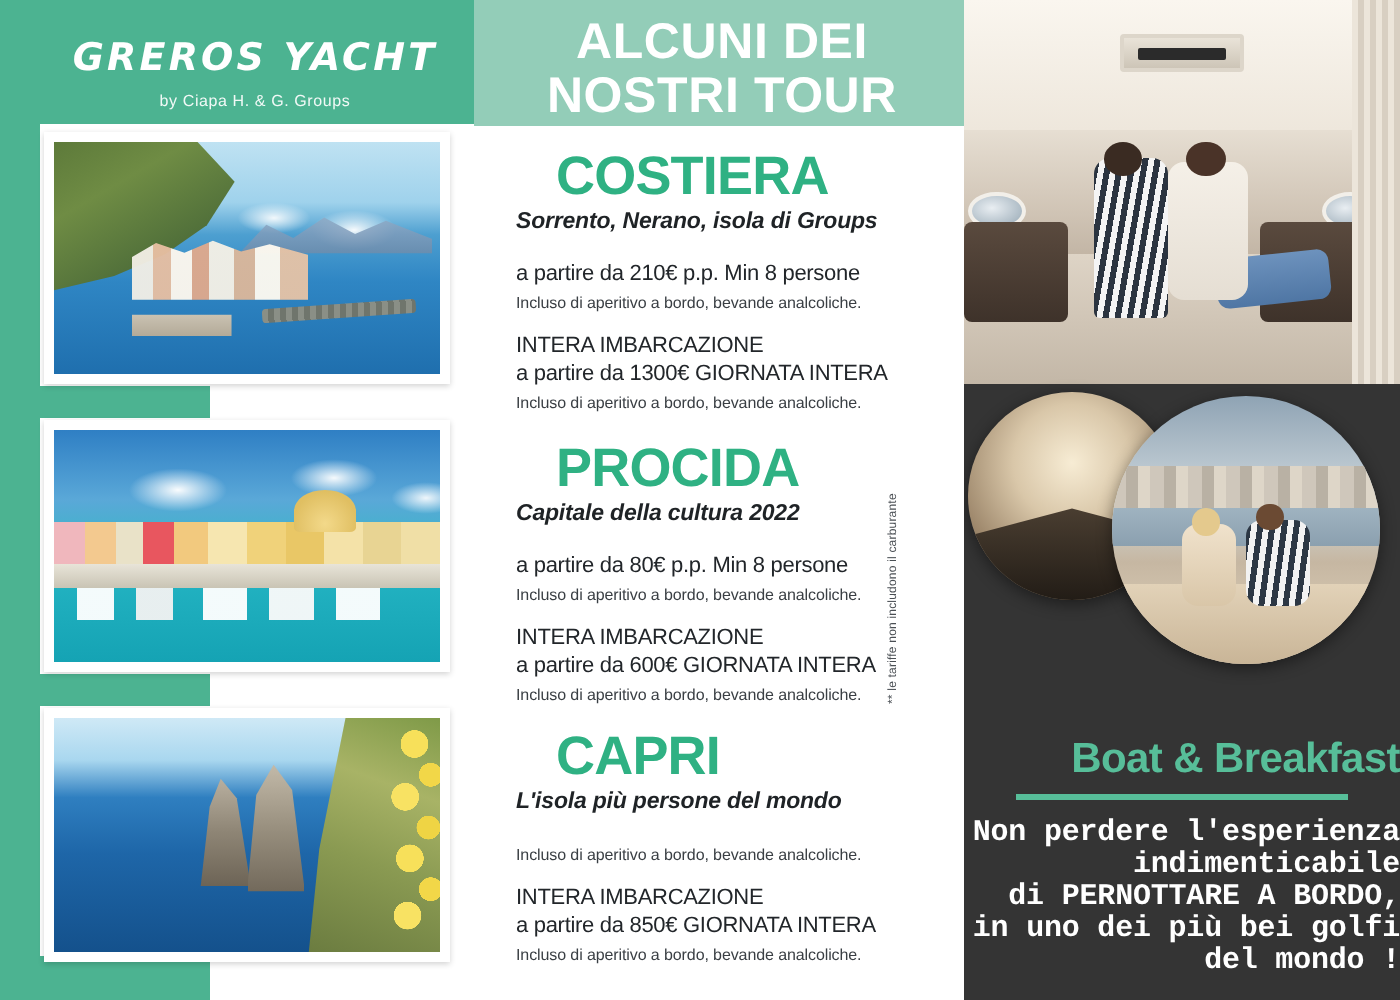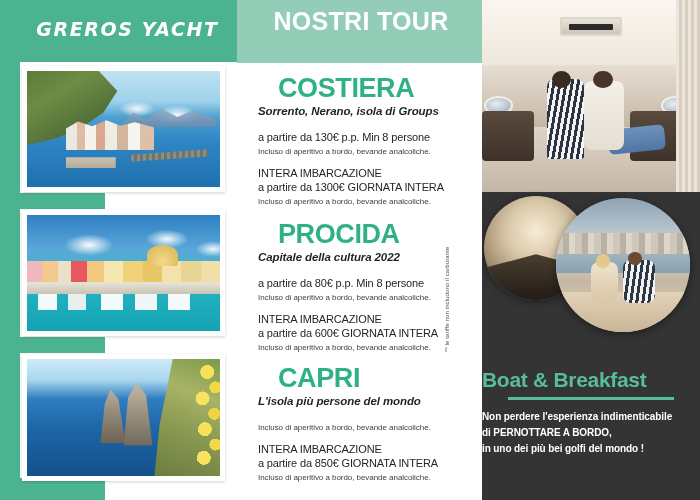--- a/index.html
+++ b/index.html
@@ -30,21 +30,21 @@
     letter-spacing:0.3px; text-align:center; padding-top:4px;
   }
 
   
   .logo-wrap{ position:absolute; left:20px; top:18px; width:215px; text-align:center; }
   .logo-main{
     color:#ffffff; font-size:19px; font-weight:bold; font-style:italic;
     letter-spacing:1.6px; font-family:"DejaVu Sans", sans-serif;
   }
   .logo-sub{
-    color:#ffffff; font-size:8px; letter-spacing:.3px; margin-top:20px; opacity:.92;
+    color:#ffffff; font-size:8px; letter-spacing:.3px; margin-top:6px; opacity:.92;
   }
 
   
   .photo-card{
     position:absolute; background:#ffffff; padding:5px;
     box-shadow:0 1px 3px rgba(0,0,0,.18);
   }
   .photo{ width:100%; height:100%; position:relative; overflow:hidden; }
   .p1{ left:22px; top:66px;  width:203px; height:126px; }
   .p2{ left:22px; top:210px; width:203px; height:126px; }
@@ -281,49 +281,50 @@
   .circ-couple .h-w{
     position:absolute; left:30%; top:42%; width:10%; height:10%;
     background:#e4c98d; border-radius:50%;
   }
   .circ-couple .h-m{
     position:absolute; left:54%; top:40%; width:10%; height:10%;
     background:#6b4a33; border-radius:50%;
   }
 
   
-  .bb-wrap{ position:absolute; left:482px; top:368px; width:218px; text-align:left; }
+  .bb-wrap{ position:absolute; left:482px; top:368px; width:218px; text-align:right; }
   .bb-title{
     color:#57BE99; font-size:21px; font-weight:bold; letter-spacing:-.3px;
   }
   .bb-rule{
     width:166px; height:3px; background:#57BE99; margin:5px auto 9px auto;
   }
   .bb-line{
-    color:#ffffff; font-size:10px; font-weight:bold; line-height:16px; letter-spacing:-.1px;
+    color:#ffffff; font-size:15px; font-weight:bold; line-height:16px; letter-spacing:-.1px;font-family:Liberation Mono, monospace;
   }
 </style>
 </head>
 <body>
 
 <div id="page">
 
   <div class="teal-spine"></div>
   <div class="teal-tab tab-a"></div>
   <div class="teal-tab tab-b"></div>
   <div class="teal-tab tab-c"></div>
   <div class="teal-tab tab-d"></div>
 
   <div class="logo-wrap">
     <div class="logo-main">GREROS YACHT</div>
     <div class="logo-sub">by Ciapa H. &amp; G. Groups</div>
   </div>
 
   <div class="header-band"></div>
   <div class="header-title">
+    <div>ALCUNI DEI</div>
     <div>NOSTRI TOUR</div>
   </div>
 
   <div class="photo-card p1">
     <div class="photo amalfi">
       <div class="amalfi-mtn"></div>
       <div class="amalfi-bridge"></div>
       <div class="amalfi-pier"></div>
     </div>
   </div>
@@ -341,21 +342,21 @@
       <div class="capri-rock2"></div>
       <div class="capri-cliff"></div>
       <div class="capri-lemons"></div>
     </div>
   </div>
 
   <div class="tour-block tb1">
     <div class="tour-title">COSTIERA</div>
     <div class="tour-sub">Sorrento, Nerano, isola di Groups</div>
     <div class="tour-gap"></div>
-    <div class="tour-line">a partire da 130€ p.p. Min 8 persone</div>
+    <div class="tour-line">a partire da 210€ p.p. Min 8 persone</div>
     <div class="tour-note">Incluso di aperitivo a bordo, bevande analcoliche.</div>
     <div class="tour-spacer"></div>
     <div class="tour-line">INTERA IMBARCAZIONE</div>
     <div class="tour-line">a partire da 1300€ GIORNATA INTERA</div>
     <div class="tour-note">Incluso di aperitivo a bordo, bevande analcoliche.</div>
   </div>
 
   <div class="tour-block tb2">
     <div class="tour-title">PROCIDA</div>
     <div class="tour-sub">Capitale della cultura 2022</div>

